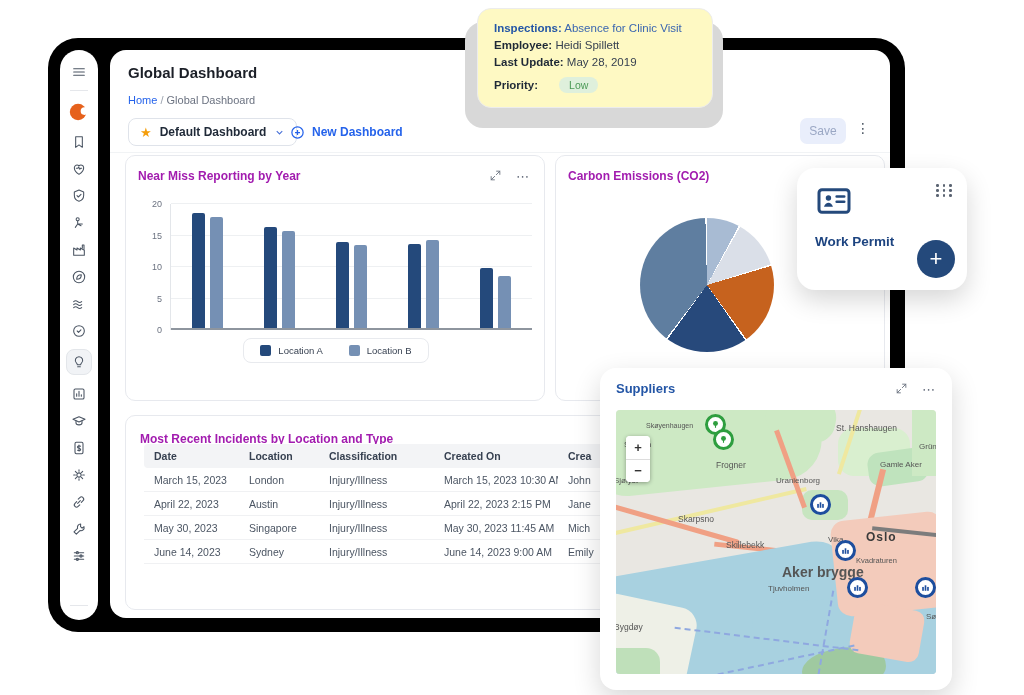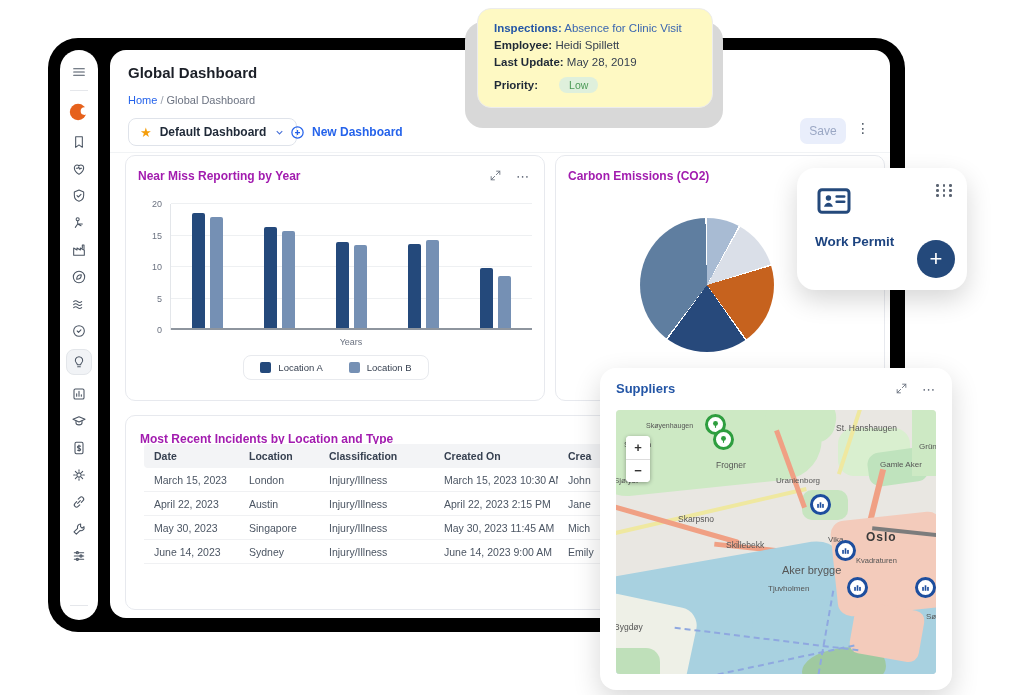--- a/index.html
+++ b/index.html
@@ -293,21 +293,20 @@
                 <div class="bar" style="height: 84.42px; background: rgb(36, 73, 123);"></div>
                 <div class="bar" style="height: 88.2px; background: rgb(117, 144, 180);"></div>
               </div>
               <div class="bgroup">
                 <div class="bar" style="height: 60.48px; background: rgb(36, 73, 123);"></div>
                 <div class="bar" style="height: 52.29px; background: rgb(117, 144, 180);"></div>
               </div>
             </div>
         </div>
       </div>
-      <div id="bar-axis-label">Years</div>
       <div id="bar-legend">
           <div class="leg-item">
             <span class="leg-sw" style="background: rgb(36, 73, 123);"></span>
             <span>Location A</span>
           </div>
           <div class="leg-item">
             <span class="leg-sw" style="background: rgb(117, 144, 180);"></span>
             <span>Location B</span>
           </div>
         </div>
@@ -456,21 +455,21 @@
       <span class="m-lab" style="left: 160px; top: 66px; font-size: 8px;">Uranienborg</span>
       <span class="m-lab" style="left: 220px; top: 13px; font-size: 8.5px;">St. Hanshaugen</span>
       <span class="m-lab" style="left: 264px; top: 50px; font-size: 8px;">Gamle Aker</span>
       <span class="m-lab" style="left: 303px; top: 32px; font-size: 8px;">Grüne</span>
       <span class="m-lab" style="left: -2px; top: 66px; font-size: 8px;">Sjølyst</span>
       <span class="m-lab" style="left: 62px; top: 104px; font-size: 8.5px;">Skarpsno</span>
       <span class="m-lab" style="left: 110px; top: 130px; font-size: 8.5px;">Skillebekk</span>
       <span class="m-lab" style="left: 212px; top: 125px; font-size: 8px;">Vika</span>
       <span class="m-lab" style="left: 250px; top: 120px; font-size: 12px; font-weight: bold; color: rgb(58, 58, 58); letter-spacing: 1px;">Oslo</span>
       <span class="m-lab" style="left: 240px; top: 146px; font-size: 7.5px;">Kvadraturen</span>
-      <span class="m-lab" style="left: 166px; top: 154px; font-size: 11px;">Aker brygge</span>
+      <span class="m-lab" style="left: 166px; top: 154px; font-size: 14px; font-weight: bold;">Aker brygge</span>
       <span class="m-lab" style="left: 152px; top: 174px; font-size: 8px;">Tjuvholmen</span>
       <span class="m-lab" style="left: -2px; top: 212px; font-size: 8.5px;">Bygdøy</span>
       <span class="m-lab" style="left: 308px; top: 170px; font-size: 8px;">vik</span>
       <span class="m-lab" style="left: 310px; top: 202px; font-size: 8px;">Sø</span>
       <div class="marker tree" style="left: 89px; top: 4px;">
         <svg width="11" height="11" viewBox="0 0 20 20">
           <circle cx="10" cy="8" r="4.5" fill="#2e9e3f"></circle>
           <rect x="9" y="10" width="2" height="6" fill="#2e9e3f"></rect>
         </svg>
       </div>

